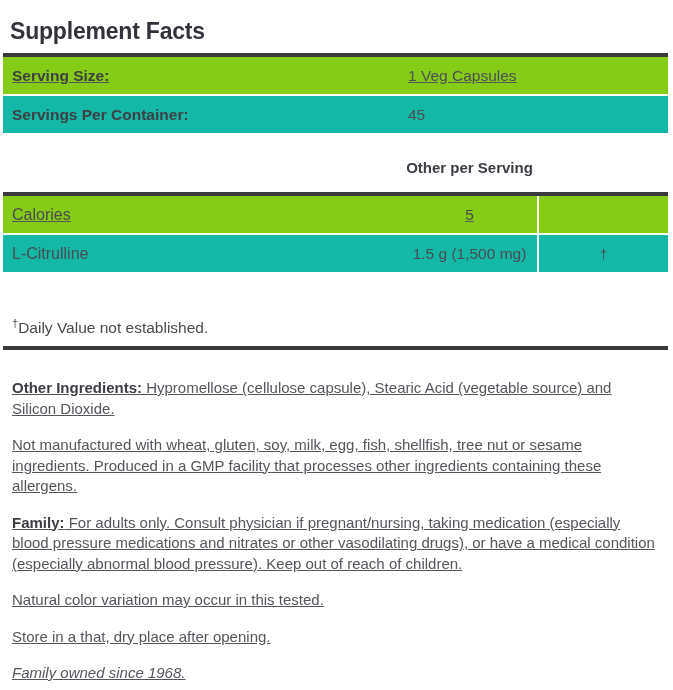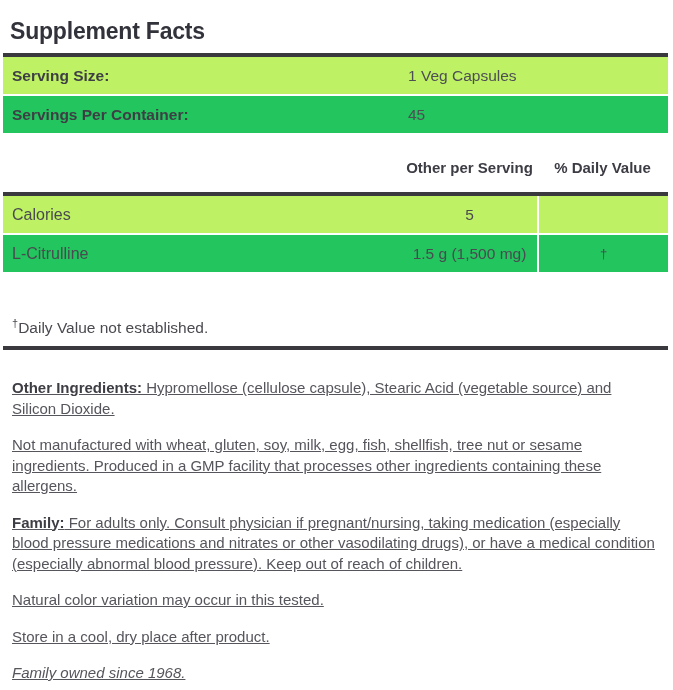--- a/index.html
+++ b/index.html
@@ -30,22 +30,22 @@
   .rule-top { margin-top: 9px; }
 
   
   .serving-row {
     display: grid;
     grid-template-columns: 402px 1fr;
     align-items: center;
     height: 37px;
     margin-bottom: 2px;
   }
-  .bg-light { background: #bef264; }
-  .bg-dark  { background: #22c55e; }
+  .bg-light { background: #84cc16; text-decoration: underline; }
+  .bg-dark  { background: #14b8a6; }
   .serving-label {
     font-size: 15.5px;
     font-weight: 700;
     color: #3e3e45;
     padding-left: 9px;
   }
   .serving-value {
     font-size: 15.5px;
     color: #4e4e55;
     padding-left: 3px;
@@ -145,21 +145,20 @@
     <div class="serving-label">Serving Size:</div>
     <div class="serving-value">1 Veg Capsules</div>
   </div>
   <div class="serving-row bg-dark">
     <div class="serving-label">Servings Per Container:</div>
     <div class="serving-value">45</div>
   </div>
 
   <div class="ngrid nutri-header">
     <div class="amount-header">Other per Serving</div>
-    <div class="dv-header">% Daily Value</div>
   </div>
 
   <div class="rule"></div>
 
   <div class="ngrid nutri-row bg-light">
     <div class="nutri-name">Calories</div>
     <div class="nutri-amount">5</div>
     <div class="nutri-dv"></div>
   </div>
 
@@ -173,18 +172,18 @@
     <span><sup class="dagger-sup">†</sup><span>Daily Value not established.</span></span>
   </div>
 
   <div class="rule"></div>
 
   <div class="text-section">
     <p><span class="lead">Other Ingredients:</span><span> Hypromellose (cellulose capsule), Stearic Acid (vegetable source) and Silicon Dioxide.</span></p>
     <p>Not manufactured with wheat, gluten, soy, milk, egg, fish, shellfish, tree nut or sesame  ingredients. Produced in a GMP facility that processes other ingredients containing these allergens.</p>
     <p><span class="lead">Family:</span><span> For adults only. Consult physician if pregnant/nursing, taking medication (especially blood pressure medications and nitrates or other vasodilating drugs), or have a medical condition (especially abnormal blood pressure). Keep out of reach of children.</span></p>
     <p>Natural color variation may occur in this tested.</p>
-    <p>Store in a cool, dry place after product.</p>
+    <p>Store in a that, dry place after opening.</p>
     <p class="italic">Family owned since 1968.</p>
 
   </div>
 
 </div>
 
 </body></html>

